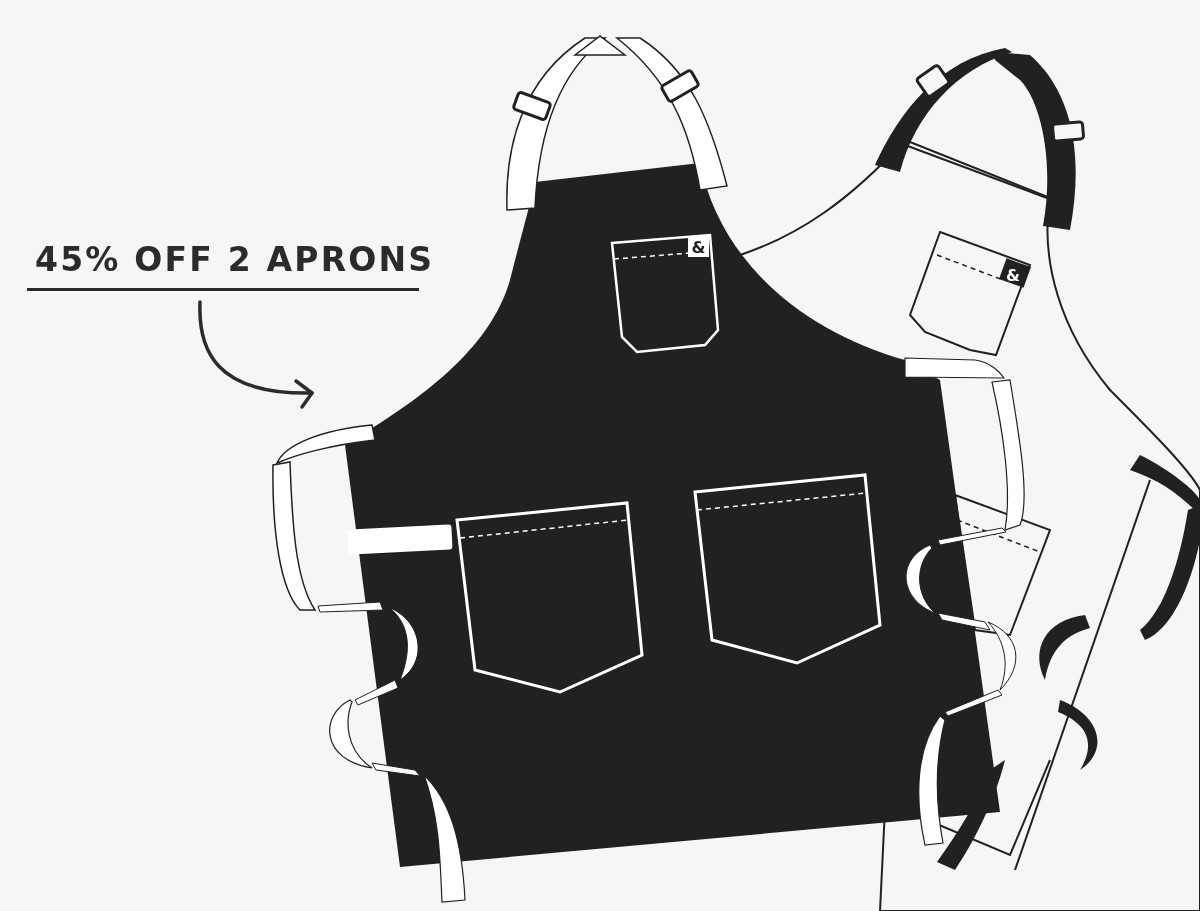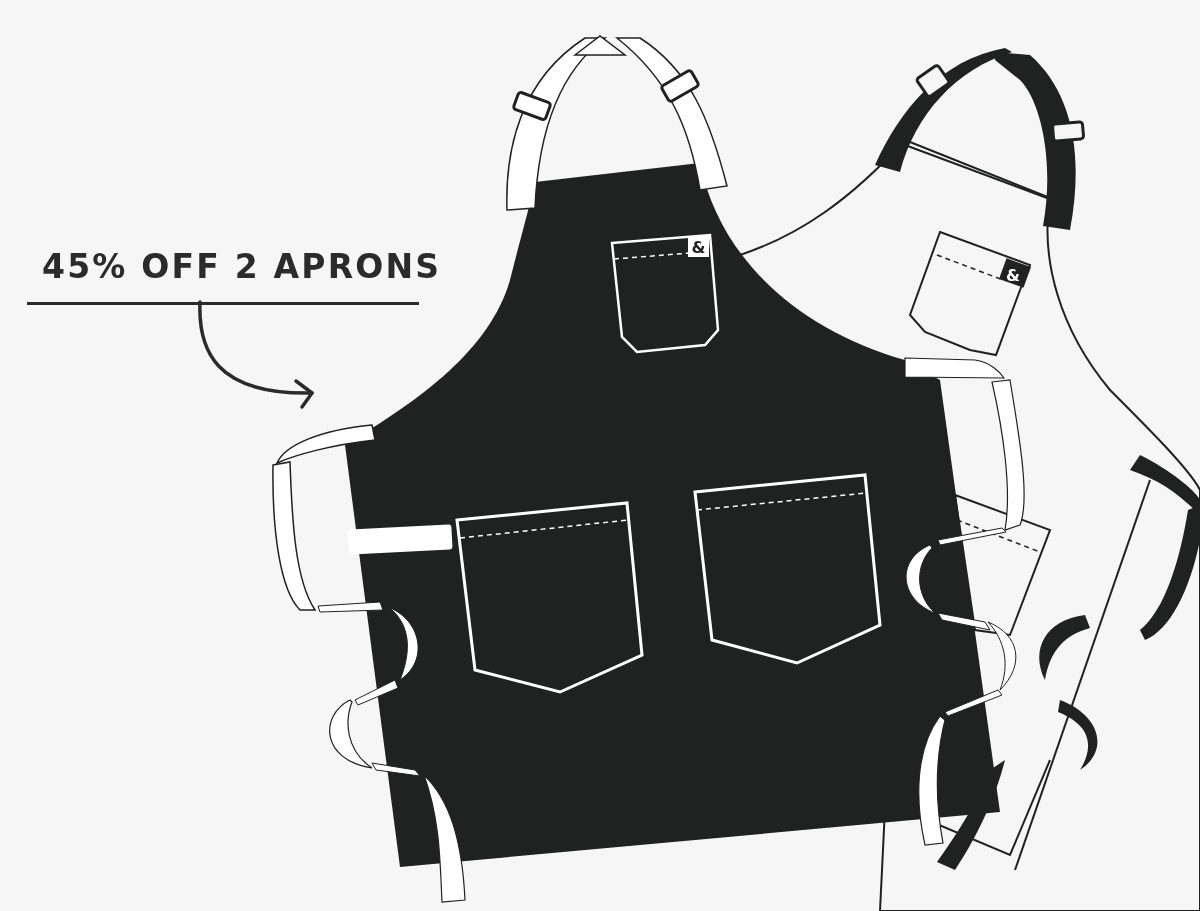--- a/index.html
+++ b/index.html
@@ -15,21 +15,21 @@
       width: 392px;
     }
     .promo-title {
       font-family: "DejaVu Sans", sans-serif;
       font-weight: bold;
       font-size: 33px;
       letter-spacing: 2.2px;
       color: #2b2b2b;
       line-height: 40px;
       white-space: nowrap;
-      margin: 15px;
+      margin: 8px;
     }
     .promo-rule {
       height: 3px; background: #2b2b2b; margin-top: 8px; width: 392px;
     }
     svg.art { position: absolute; left: 0; top: 0; }
   </style>
 </head>
 <body>
 
 <div class="stage">

